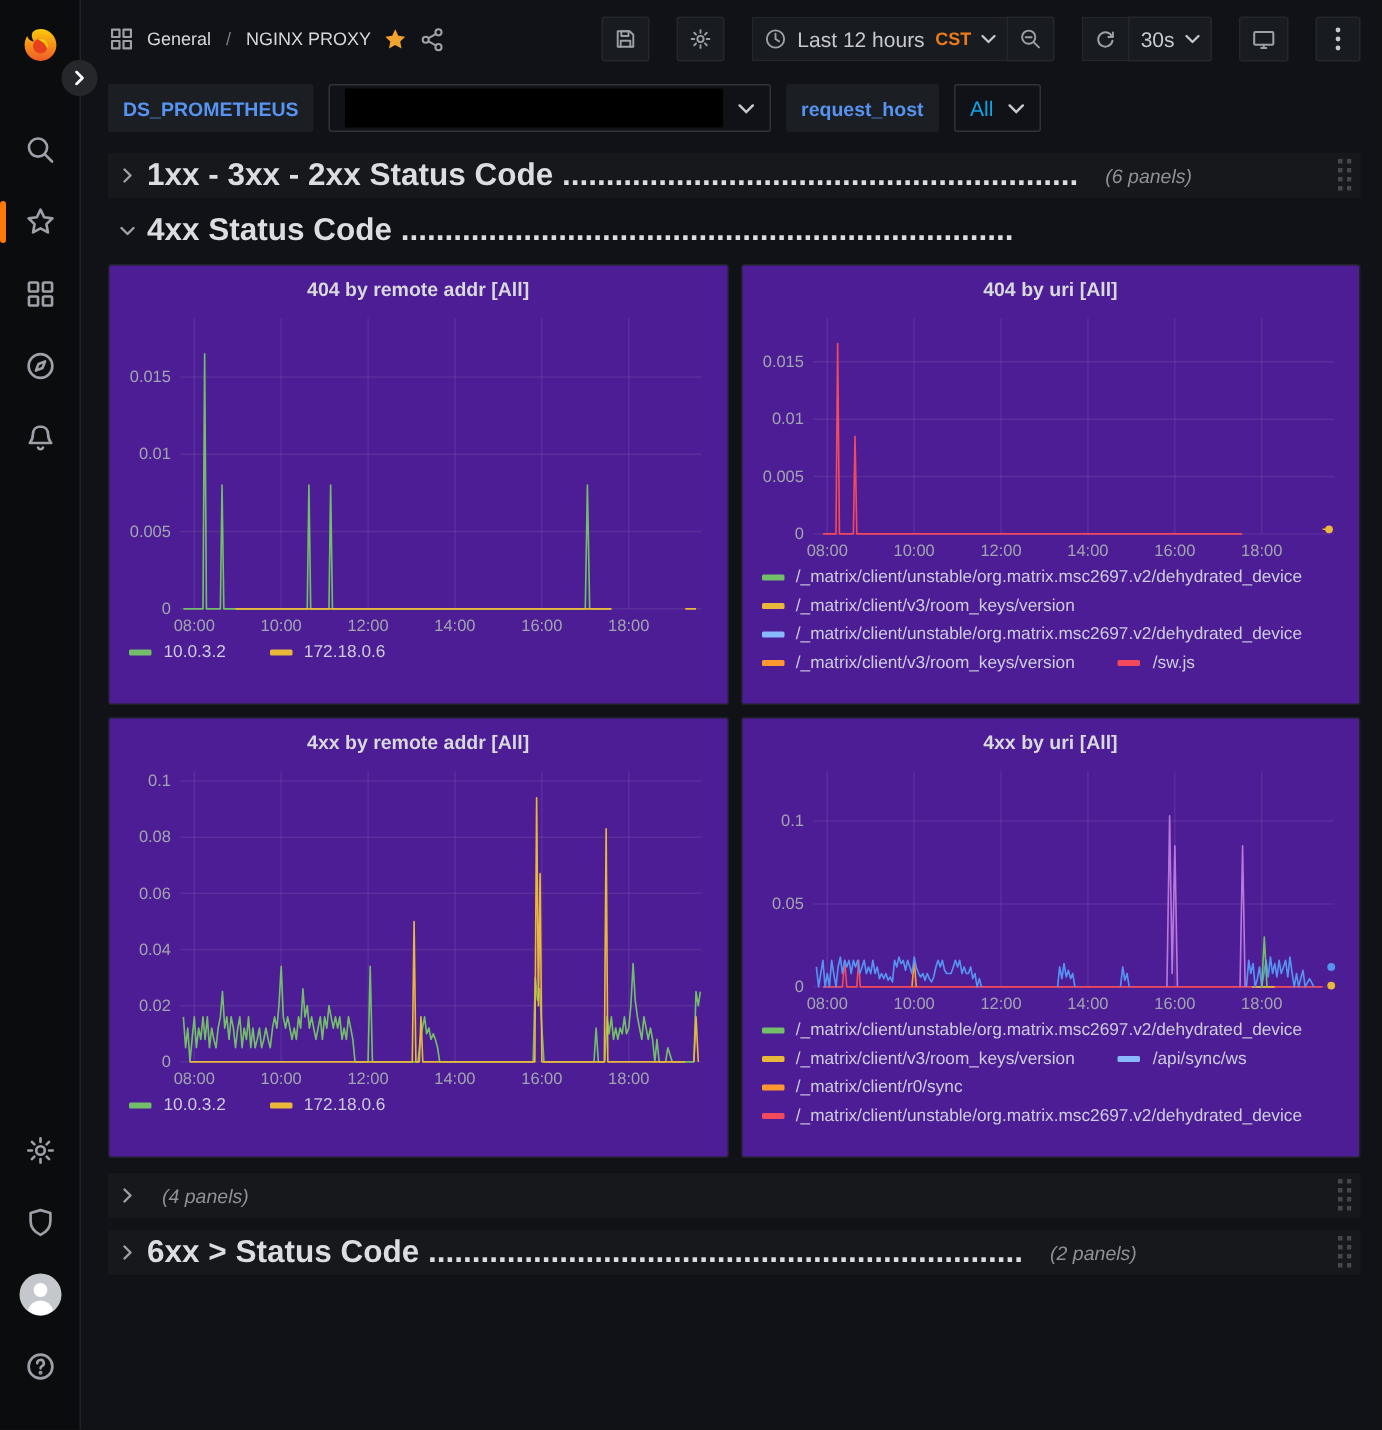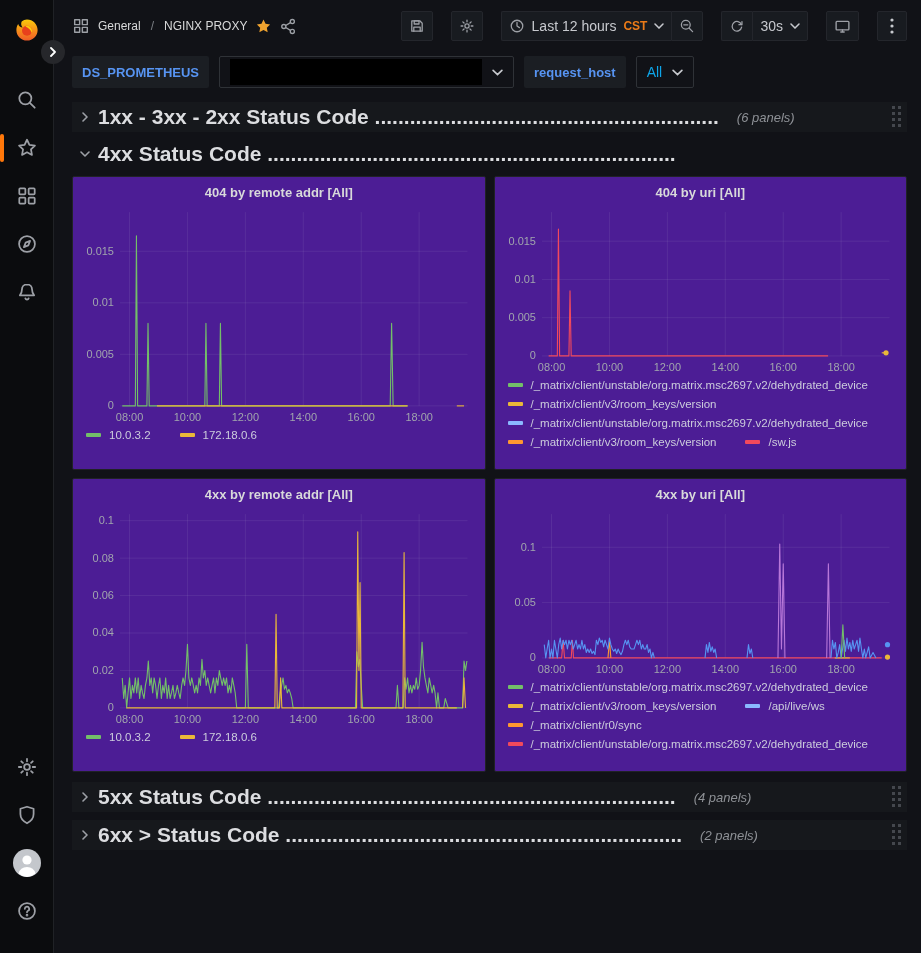--- a/index.html
+++ b/index.html
@@ -442,41 +442,40 @@
               <div class="leg-item">
                 <span class="leg-swatch" style="background: rgb(115, 191, 105);"></span>
                 <span>/_matrix/client/unstable/org.matrix.msc2697.v2/dehydrated_device</span>
               </div>
               <div class="leg-item">
                 <span class="leg-swatch" style="background: rgb(234, 184, 57);"></span>
                 <span>/_matrix/client/v3/room_keys/version</span>
               </div>
               <div class="leg-item">
                 <span class="leg-swatch" style="background: rgb(138, 184, 255);"></span>
-                <span>/api/live/ws</span>
+                <span>/api/sync/ws</span>
               </div>
               <div class="leg-item">
                 <span class="leg-swatch" style="background: rgb(255, 152, 48);"></span>
                 <span>/_matrix/client/r0/sync</span>
               </div>
               <div class="leg-item">
                 <span class="leg-swatch" style="background: rgb(242, 73, 92);"></span>
                 <span>/_matrix/client/unstable/org.matrix.msc2697.v2/dehydrated_device</span>
               </div>
             </div>
         </div>
       </div>
 
       <div class="rowhead collapsed">
         <span class="chev">
             <svg width="10" height="10" viewBox="0 0 10 10">
               <path d="M3 1l4 4-4 4" stroke="#9DA0A6" stroke-width="1.6" fill="none" stroke-linecap="round" stroke-linejoin="round"></path>
             </svg>
           </span>
-        <span class="row-title">5xx Status Code ......................................................................</span>
         <span class="row-count">(4 panels)</span>
         <span class="row-handle"><svg width="9" height="22" viewBox="0 0 9 22">
               <g fill="#44474D">
                 <rect x="0" y="0" width="3" height="3"></rect>
                 <rect x="6" y="0" width="3" height="3"></rect>
                 <rect x="0" y="6" width="3" height="3"></rect>
                 <rect x="6" y="6" width="3" height="3"></rect>
                 <rect x="0" y="12" width="3" height="3"></rect>
                 <rect x="6" y="12" width="3" height="3"></rect>
                 <rect x="0" y="18" width="3" height="3"></rect>

